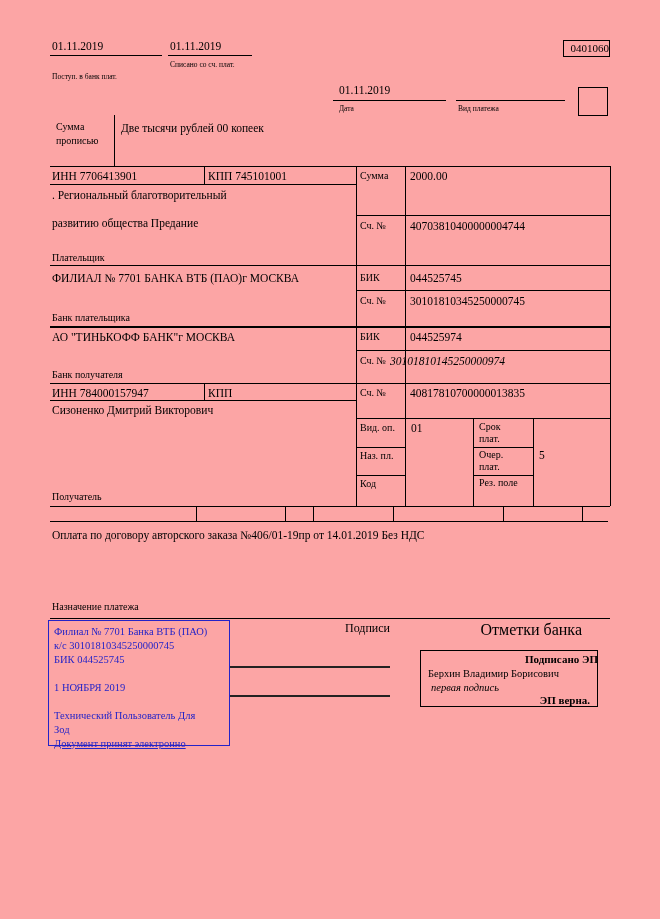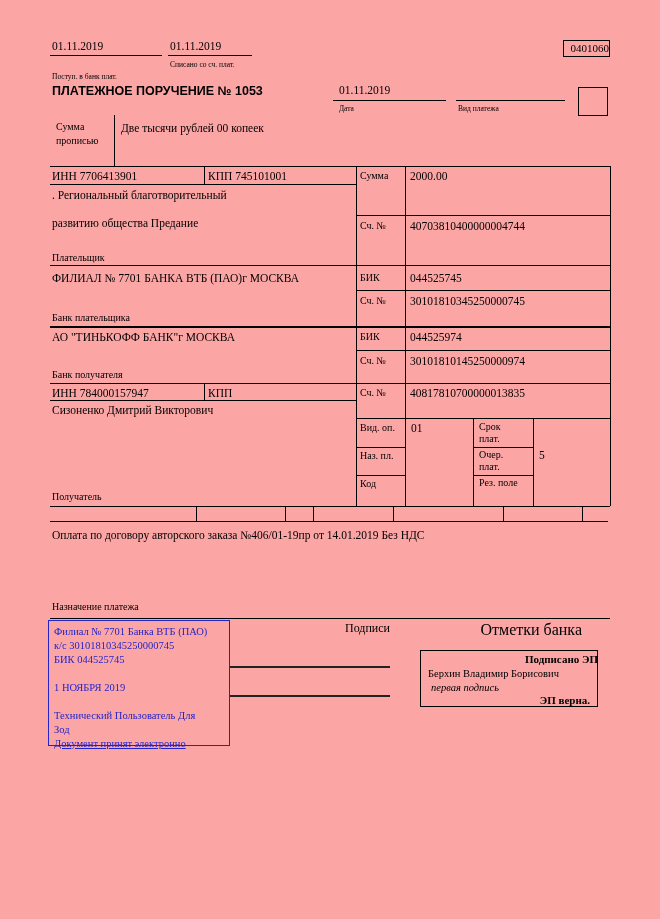--- a/index.html
+++ b/index.html
@@ -29,21 +29,20 @@
   <div class="abs v" style="left:52px;top:39px;">01.11.2019</div>
   <div class="hl" style="left:50px;top:55px;width:112px;"></div>
   <div class="abs tiny" style="left:52px;top:60px;margin-top:12px;">Поступ. в банк плат.</div>
 
   <div class="abs v" style="left:170px;top:39px;">01.11.2019</div>
   <div class="hl" style="left:168px;top:55px;width:84px;"></div>
   <div class="abs tiny" style="left:170px;top:60px;">Списано со сч. плат.</div>
 
   <div class="box ctr" style="left:563px;top:40px;width:47px;height:17px;font-size:11px;line-height:15px;">0401060</div>
 
-  <div class="abs title" style="left:52px;top:84px;">ПЛАТЕЖНОЕ ПОРУЧЕНИЕ № 1053</div>
   <div class="abs v" style="left:339px;top:83px;">01.11.2019</div>
   <div class="hl" style="left:333px;top:100px;width:113px;"></div>
   <div class="abs tiny" style="left:339px;top:104px;">Дата</div>
   <div class="hl" style="left:456px;top:100px;width:109px;"></div>
   <div class="abs tiny" style="left:458px;top:104px;">Вид платежа</div>
   <div class="box" style="left:578px;top:87px;width:30px;height:29px;"></div>
 
   <div class="vl" style="left:114px;top:115px;height:51px;"></div>
   <div class="abs lbl" style="left:56px;top:121px;">Сумма</div>
   <div class="abs lbl" style="left:56px;top:135px;">прописью</div>
@@ -96,21 +95,21 @@
   <div class="abs lbl" style="left:360px;top:272px;">БИК</div>
   <div class="abs v" style="left:410px;top:271px;">044525745</div>
   <div class="abs lbl" style="left:360px;top:295px;">Сч. №</div>
   <div class="abs v" style="left:410px;top:294px;">30101810345250000745</div>
   <div class="abs lbl" style="left:52px;top:312px;">Банк плательщика</div>
 
   <div class="abs v" style="left:52px;top:330px;">АО "ТИНЬКОФФ БАНК"г МОСКВА</div>
   <div class="abs lbl" style="left:360px;top:331px;">БИК</div>
   <div class="abs v" style="left:410px;top:330px;">044525974</div>
   <div class="abs lbl" style="left:360px;top:355px;">Сч. №</div>
-  <div class="abs v" style="left:410px;top:354px;">30101810145250000974</div>
+  <div class="abs v" style="left:390px;top:354px;font-style:italic;">30101810145250000974</div>
   <div class="abs lbl" style="left:52px;top:369px;">Банк получателя</div>
 
   <div class="abs v" style="left:52px;top:386px;">ИНН 784000157947</div>
   <div class="abs v" style="left:208px;top:386px;">КПП</div>
   <div class="abs lbl" style="left:360px;top:387px;">Сч. №</div>
   <div class="abs v" style="left:410px;top:386px;">40817810700000013835</div>
   <div class="abs v" style="left:52px;top:403px;">Сизоненко Дмитрий Викторович</div>
   <div class="abs lbl" style="left:52px;top:491px;">Получатель</div>
 
   <div class="abs lbl" style="left:360px;top:422px;">Вид. оп.</div>

